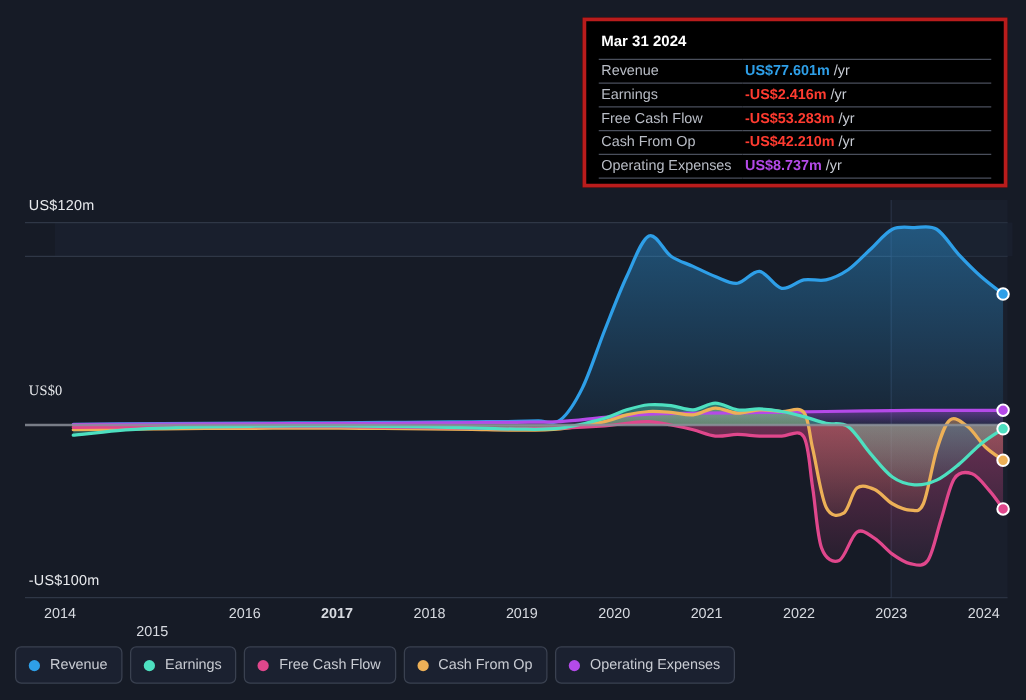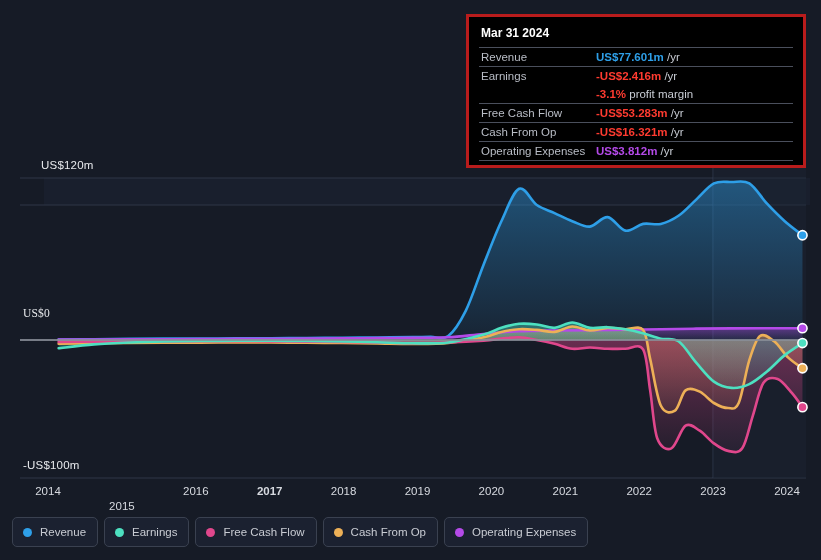--- a/index.html
+++ b/index.html
@@ -17,21 +17,21 @@
   #plot-svg{position:absolute;left:0;top:0;}
 
   
   .y-label{
     position:absolute;
     color:#e8eaed;
     font-size:11.5px;
     letter-spacing:.2px;
     white-space:nowrap;
   }
-  #y-top{left:41px;top:159px;}
+  #y-top{left:23px;top:159px;}
   #y-zero{left:23px;top:307px;font-family:Liberation Serif, serif;}
   #y-bottom{left:23px;top:459px;}
 
   
   .x-axis{position:absolute;left:0;top:485px;width:811px;height:18px;}
   .x-label{
     position:absolute;
     color:#d7dae0;
     font-size:11.5px;
     transform:translateX(-50%);
@@ -171,35 +171,31 @@
     <table class="tt-table">
       <tbody id="tt-body">
           <tr>
             <td class="tt-label">Revenue</td>
             <td class="tt-val"><span class="num" style="color: rgb(46, 159, 232);">US$77.601m</span> <span class="unit"> /yr</span></td>
           </tr>
           <tr>
             <td class="tt-label">Earnings</td>
             <td class="tt-val"><span class="num" style="color: rgb(255, 59, 48);">-US$2.416m</span> <span class="unit"> /yr</span></td>
           </tr>
-          <tr class="no-rule">
-            <td class="tt-label"></td>
-            <td class="tt-val"><span class="num" style="color: rgb(255, 59, 48);">-3.1%</span> <span class="unit"> profit margin</span></td>
-          </tr>
           <tr>
             <td class="tt-label">Free Cash Flow</td>
             <td class="tt-val"><span class="num" style="color: rgb(255, 59, 48);">-US$53.283m</span> <span class="unit"> /yr</span></td>
           </tr>
           <tr>
             <td class="tt-label">Cash From Op</td>
-            <td class="tt-val"><span class="num" style="color: rgb(255, 59, 48);">-US$16.321m</span> <span class="unit"> /yr</span></td>
+            <td class="tt-val"><span class="num" style="color: rgb(255, 59, 48);">-US$42.210m</span> <span class="unit"> /yr</span></td>
           </tr>
           <tr>
             <td class="tt-label">Operating Expenses</td>
-            <td class="tt-val"><span class="num" style="color: rgb(180, 74, 232);">US$3.812m</span> <span class="unit"> /yr</span></td>
+            <td class="tt-val"><span class="num" style="color: rgb(180, 74, 232);">US$8.737m</span> <span class="unit"> /yr</span></td>
           </tr>
         </tbody>
     </table>
   </div>
 
   <div class="legend" id="legend">
       <div class="legend-item">
         <span class="legend-dot" style="background: rgb(46, 159, 232);"></span>
         <span class="legend-text">Revenue</span>
       </div>

